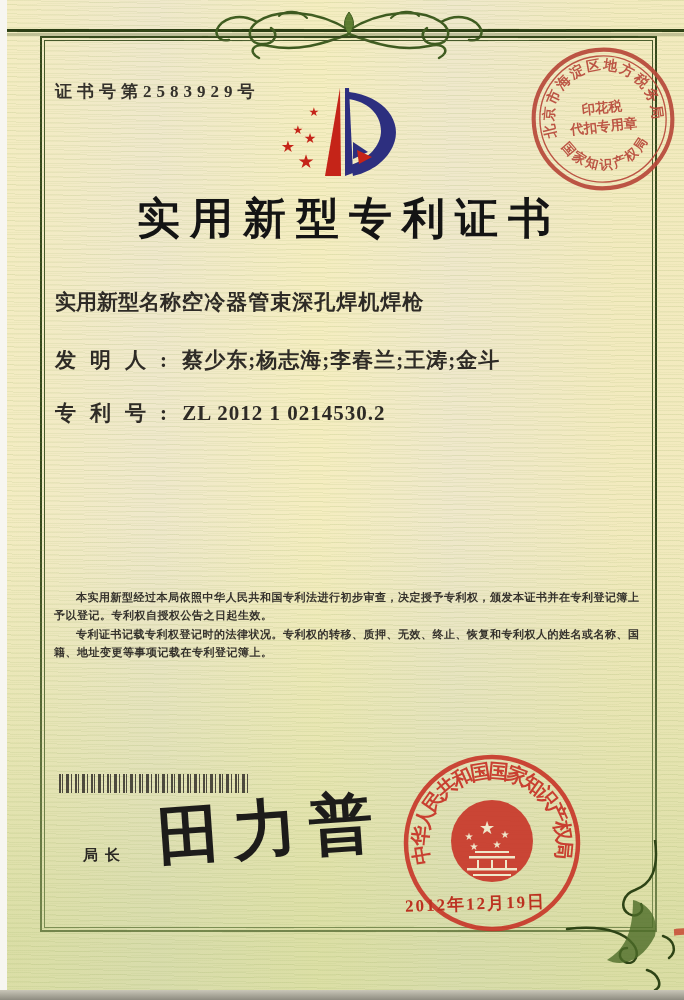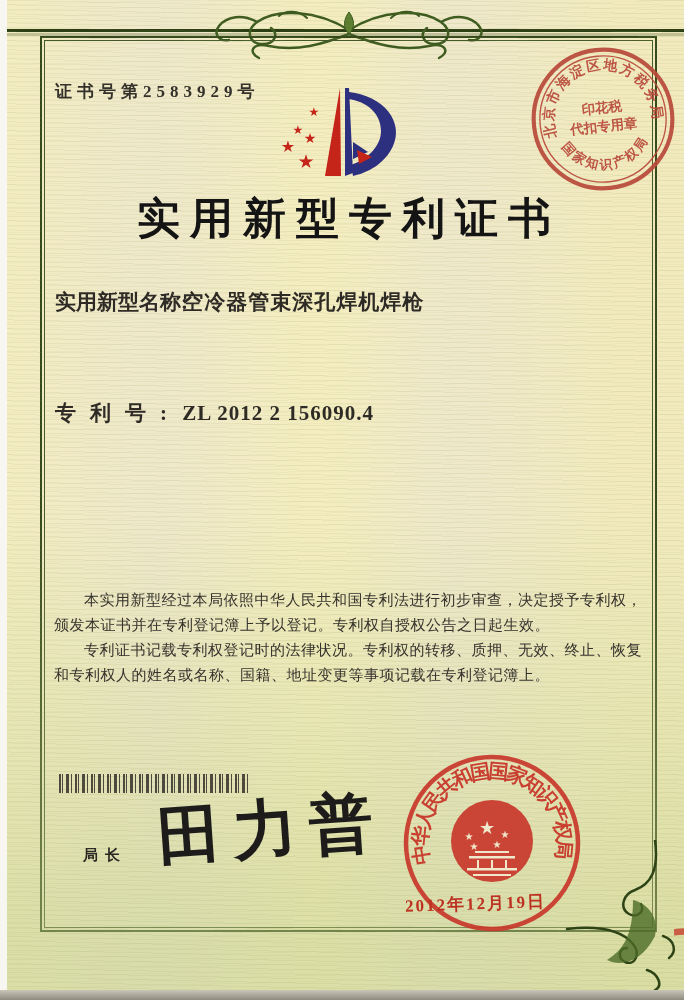--- a/index.html
+++ b/index.html
@@ -15,21 +15,21 @@
   .frame{position:absolute;left:33px;top:36px;width:613px;height:892px;border:2px solid #35481c;}
   .frame::before{content:"";position:absolute;inset:2px;border:1px solid #45582a;}
   .topline{position:absolute;left:0;top:29px;width:684px;height:3px;background:#2c3e14;box-shadow:0 4px 0 rgba(44,62,20,.25);}
   .cert-no{position:absolute;left:48px;top:80px;font-size:17px;letter-spacing:5px;color:#34312b;font-weight:600;}
   .tax-stamp{position:absolute;left:521px;top:44px;width:150px;height:150px;transform:rotate(-6deg);opacity:.92;}
   .logo{position:absolute;left:252px;top:84px;width:180px;height:112px;}
   .title{position:absolute;left:0;top:190px;width:684px;text-align:center;font-size:43px;font-weight:bold;letter-spacing:10px;color:#141414;font-family:"Liberation Sans",sans-serif;}
   .field{position:absolute;left:48px;font-size:21px;color:#2e2b26;font-weight:600;white-space:nowrap;}
   .field .lbl{display:inline-block;width:112px;text-align:justify;text-align-last:justify;}
   .field .val{margin-left:10px;letter-spacing:1px;}
-  .paras{position:absolute;left:47px;top:588px;width:596px;font-size:15px;line-height:1.66;color:#35322c;font-weight:400;}
+  .paras{position:absolute;left:47px;top:588px;width:596px;font-size:11px;line-height:1.66;color:#35322c;font-weight:700;}
   .paras p{margin:0;text-indent:2em;letter-spacing:.5px;}
   .barcode{position:absolute;left:52px;top:774px;width:190px;height:19px;opacity:.85;background:
     repeating-linear-gradient(90deg,#332f29 0 2px,rgba(0,0,0,0) 2px 3px,#332f29 3px 4px,rgba(0,0,0,0) 4px 7px,#332f29 7px 10px,rgba(0,0,0,0) 10px 12px,#332f29 12px 13px,rgba(0,0,0,0) 13px 16px);}
   .sig-title{position:absolute;left:76px;top:846px;font-size:15px;letter-spacing:7px;color:#2c2a25;font-weight:700;}
   .sig-name{position:absolute;left:150px;top:786px;font-size:64px;letter-spacing:12px;color:#1d1c1a;transform:rotate(-4deg);font-weight:700;font-family:"DejaVu Serif",serif;}
   .seal{position:absolute;left:390px;top:746px;width:190px;height:200px;}
   .seal-date{position:absolute;left:398px;top:891px;width:220px;font-size:17px;font-weight:bold;color:#bc3120;letter-spacing:2px;transform:rotate(-2deg);}
   .footer{position:absolute;left:0;top:938px;width:662px;text-align:center;font-size:13px;letter-spacing:4px;color:#4a463e;font-weight:600;}
   .corner-curl{position:absolute;left:598px;top:928px;width:150px;height:150px;border:6px solid rgba(0,0,0,0);border-top:7px solid rgba(198,52,38,.75);border-radius:50%;transform:rotate(38deg);}
   svg text{font-family:"Liberation Serif",serif;}
@@ -89,23 +89,27 @@
       <polygon points="94,58 109,68 94,75" fill="#2d2f7f"></polygon>
       <polygon points="98,66 113,73 100,80" fill="#c52418"></polygon>
     </svg>
 
     <div class="title">实用新型专利证书</div>
 
     <div class="field" style="top:288px">
       <span class="lbl">实用新型名称:</span>
       <span class="val">空冷器管束深孔焊机焊枪</span>
     </div>
+    <div class="field" style="top:346px">
+      <span class="lbl">发明人:</span>
+      <span class="val">蔡少东;杨志海;李春兰;王涛;金斗</span>
+    </div>
     <div class="field" style="top:399px">
       <span class="lbl">专利号:</span>
-      <span class="val">ZL 2012 2 156090.4</span>
+      <span class="val">ZL 2012 1 0214530.2</span>
     </div>
 
     <div class="paras">
       <p>本实用新型经过本局依照中华人民共和国专利法进行初步审查，决定授予专利权，颁发本证书并在专利登记簿上予以登记。专利权自授权公告之日起生效。</p>
       <p>专利证书记载专利权登记时的法律状况。专利权的转移、质押、无效、终止、恢复和专利权人的姓名或名称、国籍、地址变更等事项记载在专利登记簿上。</p>
     </div>
 
     <div class="barcode"></div>
 
     <div class="sig-title">局长</div>

